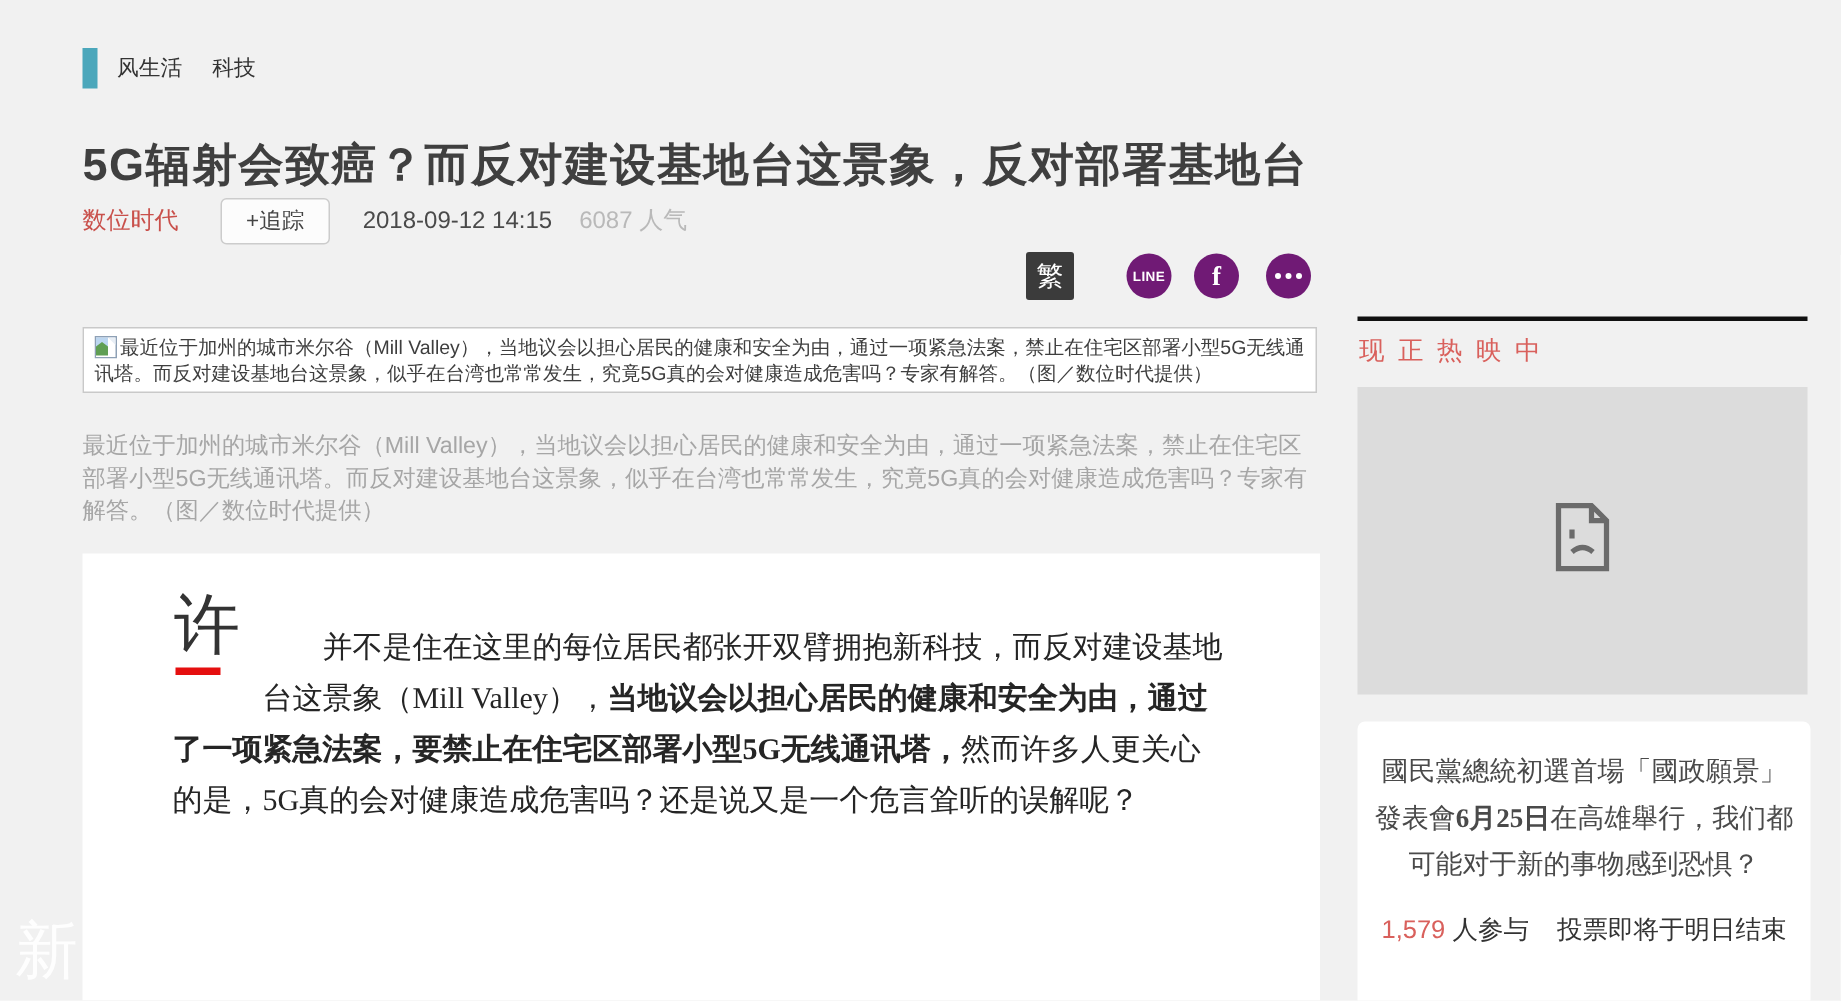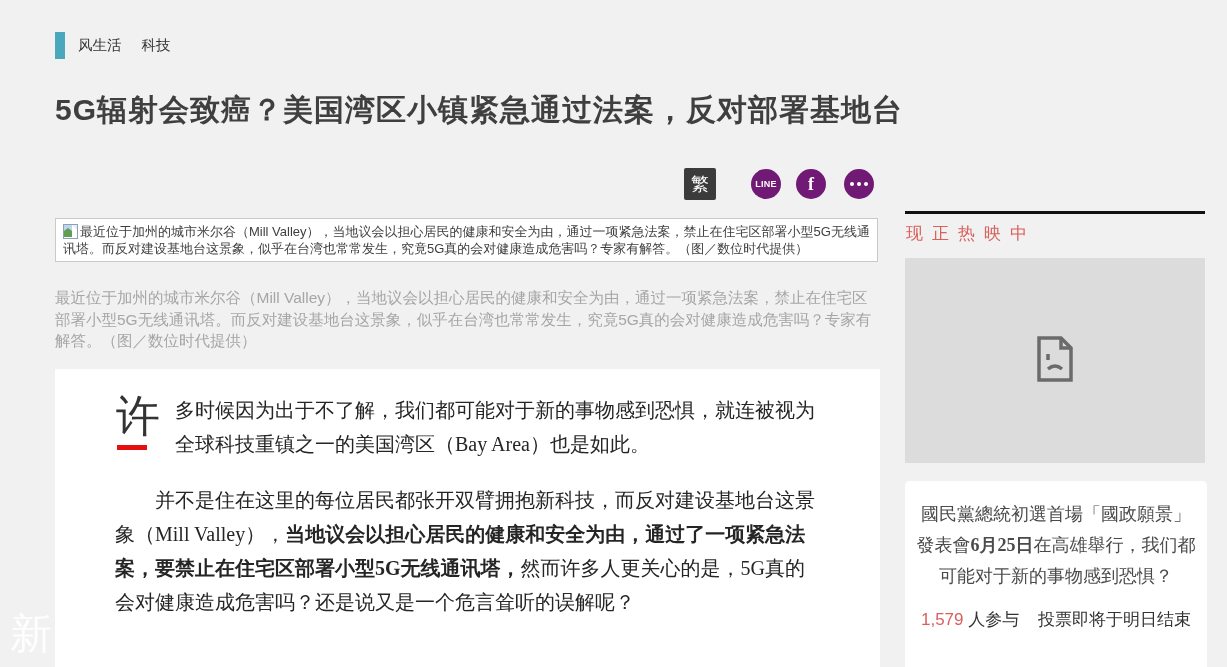--- a/index.html
+++ b/index.html
@@ -63,22 +63,28 @@
 <body>
 
 <div id="app">
 
   <div class="breadcrumb">
     <div class="accent-bar"></div>
     <span class="crumb">风生活</span>
     <span class="crumb">科技</span>
   </div>
 
-  <h1 class="headline">5G辐射会致癌？美国湾区小镇紧急通过法案，反对部署基地台</h1>
+  <h1 class="headline">5G辐射会致癌？而反对建设基地台这景象，反对部署基地台</h1>
 
+  <div class="byline">
+    <span class="source">数位时代</span>
+    <button class="follow-btn">+追踪</button>
+    <span class="datetime">2018-09-12 14:15</span>
+    <span class="views">6087 人气</span>
+  </div>
 
   <div class="trad-btn">繁</div>
   <div class="circle line">LINE</div>
   <div class="circle fb">f</div>
   <div class="circle more">
     <span class="dot"></span>
     <span class="dot"></span>
     <span class="dot"></span>
   </div>
 
@@ -93,21 +99,20 @@
     </span><span>最近位于加州的城市米尔谷（Mill Valley），当地议会以担心居民的健康和安全为由，通过一项紧急法案，禁止在住宅区部署小型5G无线通讯塔。而反对建设基地台这景象，似乎在台湾也常常发生，究竟5G真的会对健康造成危害吗？专家有解答。（图／数位时代提供）</span>
   </div>
 
   <div class="caption-gray">最近位于加州的城市米尔谷（Mill Valley），当地议会以担心居民的健康和安全为由，通过一项紧急法案，禁止在住宅区部署小型5G无线通讯塔。而反对建设基地台这景象，似乎在台湾也常常发生，究竟5G真的会对健康造成危害吗？专家有解答。（图／数位时代提供）</div>
 
   <div class="article">
     <div class="dropcap-wrap">
       <span class="dropcap">许</span>
       <div class="dropcap-rule"></div>
     </div>
-    <p>多时候因为出于不了解，我们都可能对于新的事物感到恐惧，就连被视为全球科技重镇之一的美国湾区（Bay Area）也是如此。</p>
     <p class="para2"><span>并不是住在这里的每位居民都张开双臂拥抱新科技，而反对建设基地台这景象（Mill Valley），</span><span class="bold">当地议会以担心居民的健康和安全为由，通过了一项紧急法案，要禁止在住宅区部署小型5G无线通讯塔，</span><span>然而许多人更关心的是，5G真的会对健康造成危害吗？还是说又是一个危言耸听的误解呢？</span></p>
   </div>
 
   <div class="sidebar-rule"></div>
   <div class="sidebar-title">现正热映中</div>
 
   <div class="placeholder">
     <span>
       <svg width="40" height="48" viewBox="0 0 40 48">
         <path d="M4 3 h22 l10 10 v32 h-32 z" fill="none" stroke="#6b6b6b" stroke-width="3.5"></path>

